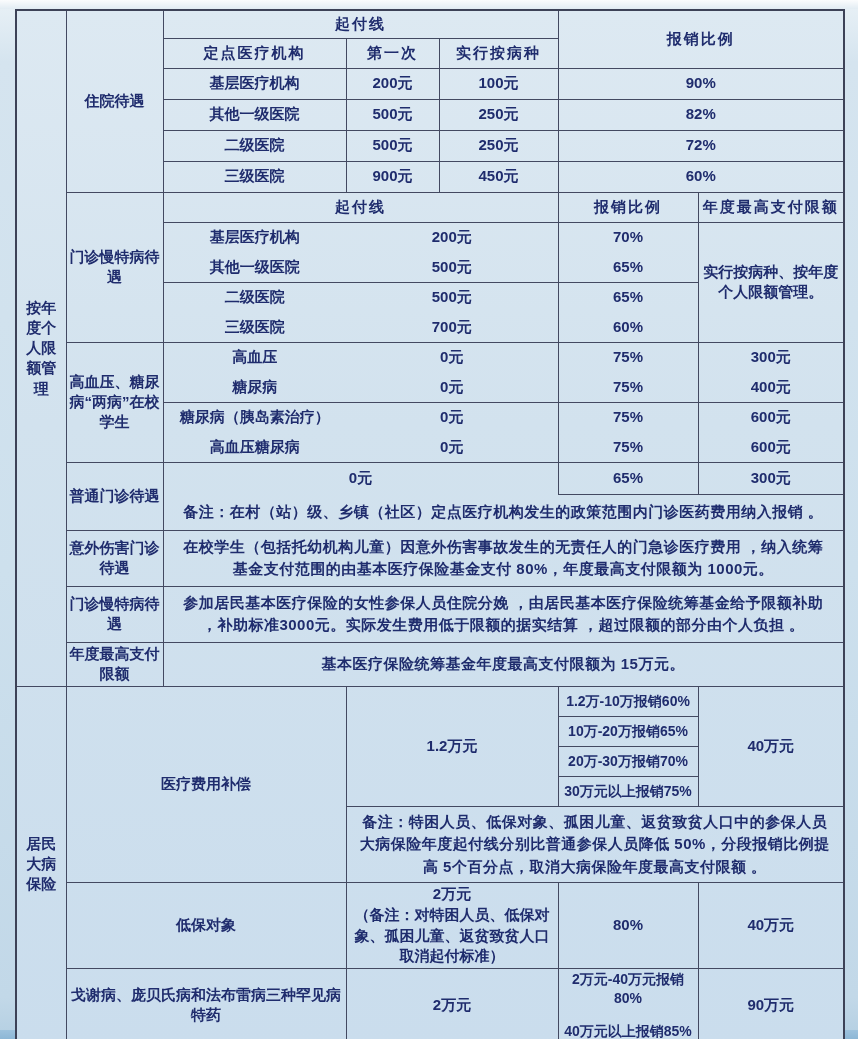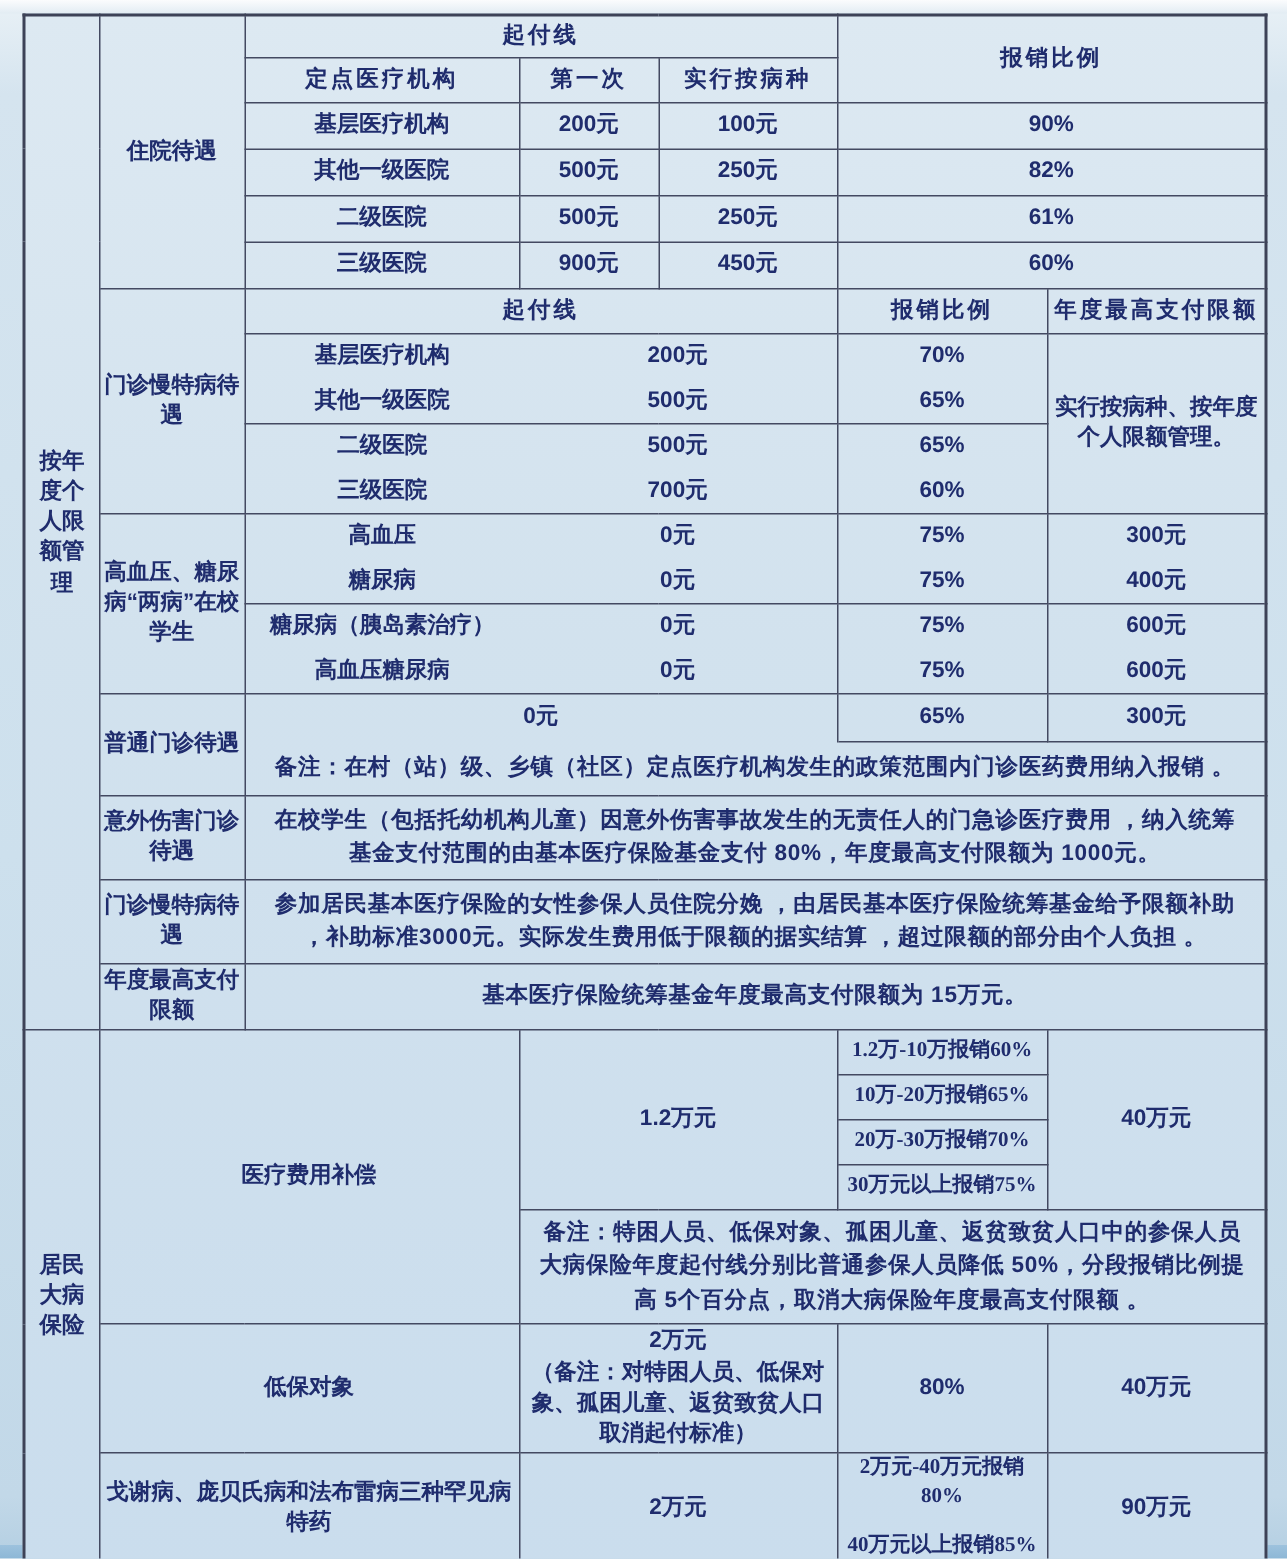--- a/index.html
+++ b/index.html
@@ -26,21 +26,21 @@
     padding:1px 3px; line-height:1.35;
     overflow:hidden;
   }
   table.benefits { border:2px solid #3d4257; }
   td.hd { letter-spacing:2px;margin-left:28px; }
   td.note {
     text-align:center; padding:4px 12px; line-height:1.5; letter-spacing:0.5px;
   }
   td.bh { border-bottom-style:hidden; }
   td.rh { border-right-style:hidden; }
-  td.small { font-size:14px; letter-spacing:0;font-family:Liberation Serif, serif; }
+  td.small { font-size:14px; letter-spacing:0; }
   .gap-top { margin-top:14px; }
   .tight { line-height:1.38; }
 </style>
 </head>
 <body>
 
 <div class="top-strip"></div>
 <div class="bottom-strip"></div>
 
 <table class="benefits">
@@ -75,21 +75,21 @@
   <tr style="height:31px">
     <td>其他一级医院</td>
     <td>500元</td>
     <td>250元</td>
     <td colspan="2">82%</td>
   </tr>
   <tr style="height:31px">
     <td>二级医院</td>
     <td>500元</td>
     <td>250元</td>
-    <td colspan="2">61%</td>
+    <td colspan="2">72%</td>
   </tr>
   <tr style="height:31px">
     <td>三级医院</td>
     <td>900元</td>
     <td>450元</td>
     <td colspan="2">60%</td>
   </tr>
 
   <tr style="height:30px">
     <td rowspan="5">门诊慢特病待遇</td>

